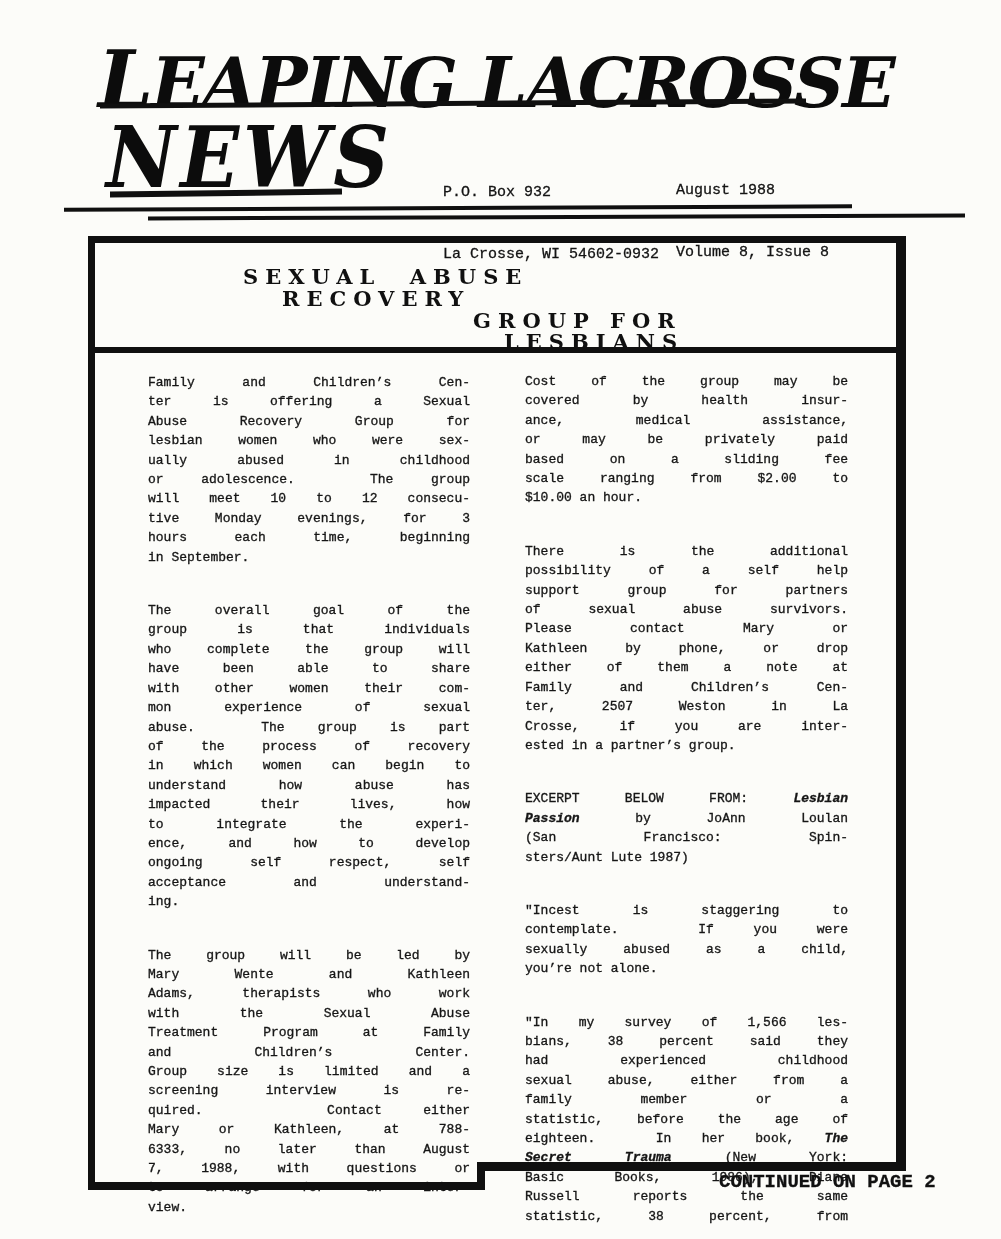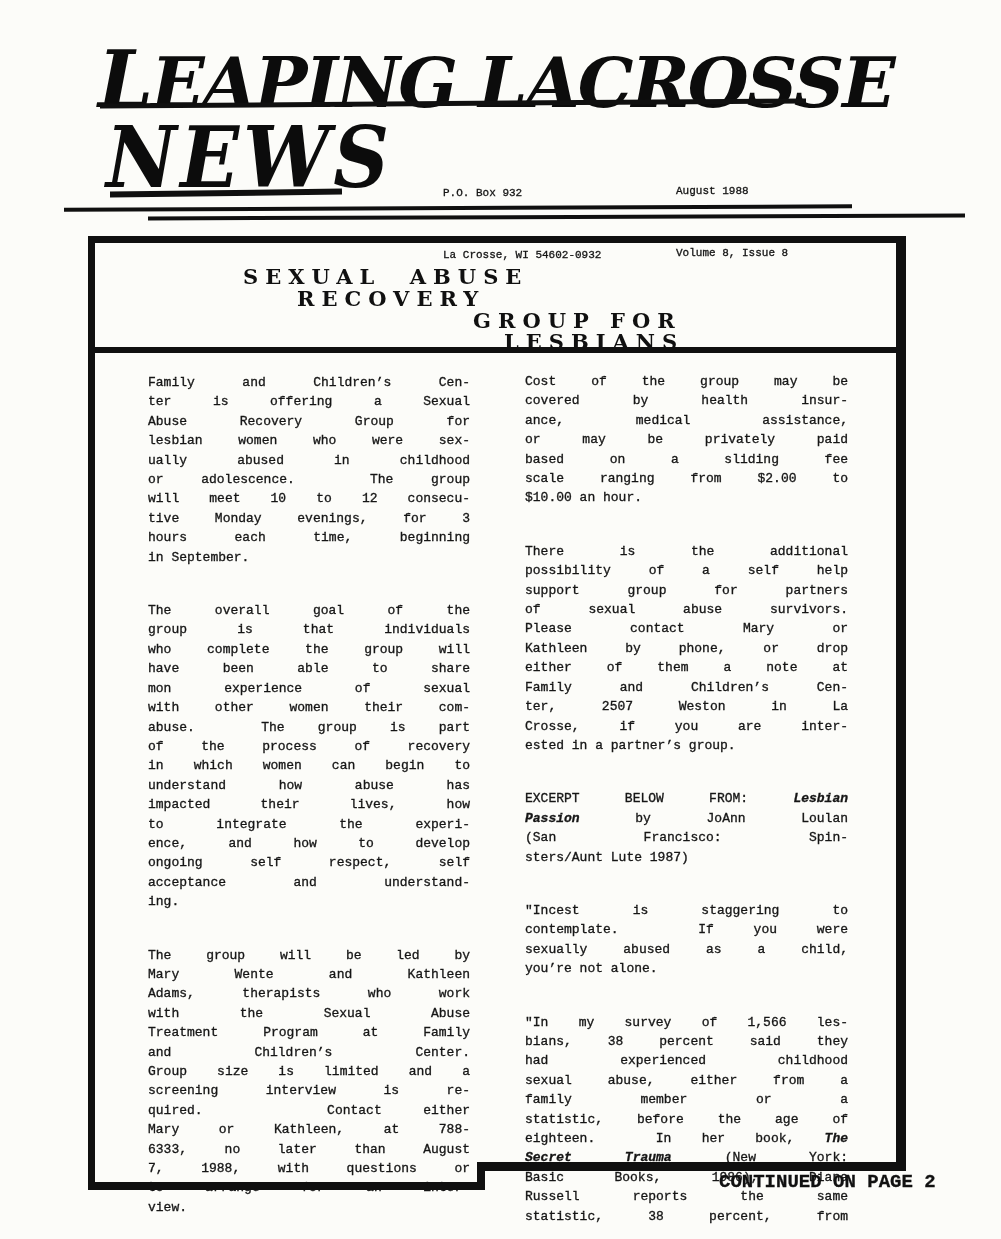--- a/index.html
+++ b/index.html
@@ -15,34 +15,34 @@
     font-family:"DejaVu Serif","Liberation Serif",serif;
     font-weight:bold; font-style:italic; color:#0c0c0c; white-space:pre;
     transform-origin:left top; line-height:1;
   }
   #title1 { left:98px; top:40px; font-size:70px; letter-spacing:-2px; transform:scaleX(1.0); }
   #title1::first-letter { font-size:112%; }
   #title2 { left:106px; top:116px; font-size:84px; letter-spacing:4px; transform:scaleX(0.92); }
   .bar { background:#101010; }
   #u1 { left:100px; top:101px; width:706px; height:5px; transform:rotate(-0.4deg); }
   #u2 { left:110px; top:190px; width:232px; height:6px; transform:rotate(-0.7deg); }
-  .mast-block { font-size:11px; line-height:20.5px; white-space:pre; color:#141414; -webkit-text-stroke:0.3px; }
+  .mast-block { font-size:15px; line-height:20.5px; white-space:pre; color:#141414; -webkit-text-stroke:0.3px; }
   #address { left:443px; top:142px; }
   #issue   { left:676px; top:140px; }
   #rule1 { left:64px;  top:206px; width:788px; height:4px; transform:rotate(-0.25deg); }
   #rule2 { left:148px; top:215px; width:817px; height:4px; transform:rotate(-0.2deg); }
 
   
   .hl {
     font-family:"DejaVu Serif","Liberation Serif",serif;
     font-weight:bold; font-size:21px; letter-spacing:7px;
     white-space:pre; color:#101010; line-height:22px;
   }
   #hl1 { left:243px; top:266px; }
-  #hl2 { left:297px; top:288px;text-align:right; }
+  #hl2 { left:282px; top:288px;text-align:right; }
   #hl3 { left:473px; top:310px; }
   #hl4 { left:504px; top:331px; }
 
   
   .col {
     position:absolute; top:373px; width:322px;
     font-size:13px; line-height:19.4px; color:#161616;
     -webkit-text-stroke:0.32px;
   }
   #col-left  { left:148px; }
@@ -104,22 +104,22 @@
         <div class="tline">will meet 10 to 12 consecu-</div>
         <div class="tline">tive Monday evenings, for 3</div>
         <div class="tline">hours each time, beginning</div>
         <div class="tline endline">in September.</div>
       </div>
       <div class="para">
         <div class="tline">The overall goal of the</div>
         <div class="tline">group is that individuals</div>
         <div class="tline">who complete the group will</div>
         <div class="tline">have been able to share</div>
+        <div class="tline">with other women their com-</div>
         <div class="tline">mon experience of sexual</div>
-        <div class="tline">with other women their com-</div>
         <div class="tline">abuse.&nbsp; The group is part</div>
         <div class="tline">of the process of recovery</div>
         <div class="tline">in which women can begin to</div>
         <div class="tline">understand how abuse has</div>
         <div class="tline">impacted their lives, how</div>
         <div class="tline">to integrate the experi-</div>
         <div class="tline">ence, and how to develop</div>
         <div class="tline">ongoing self respect, self</div>
         <div class="tline">acceptance and understand-</div>
         <div class="tline endline">ing.</div>

